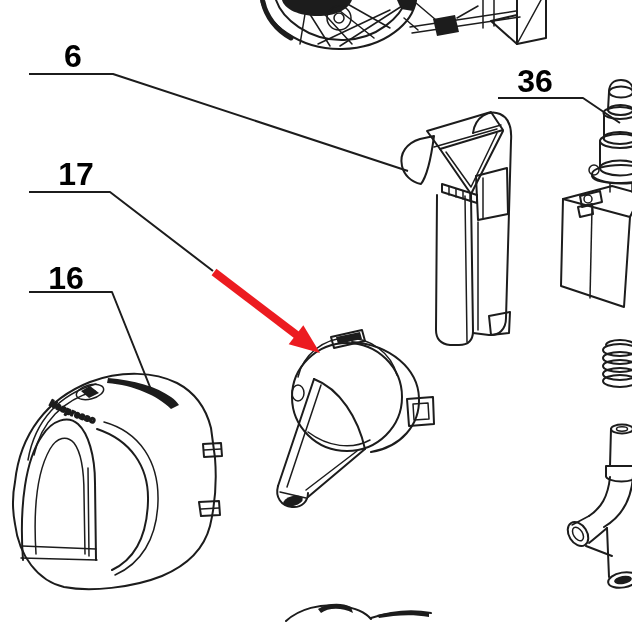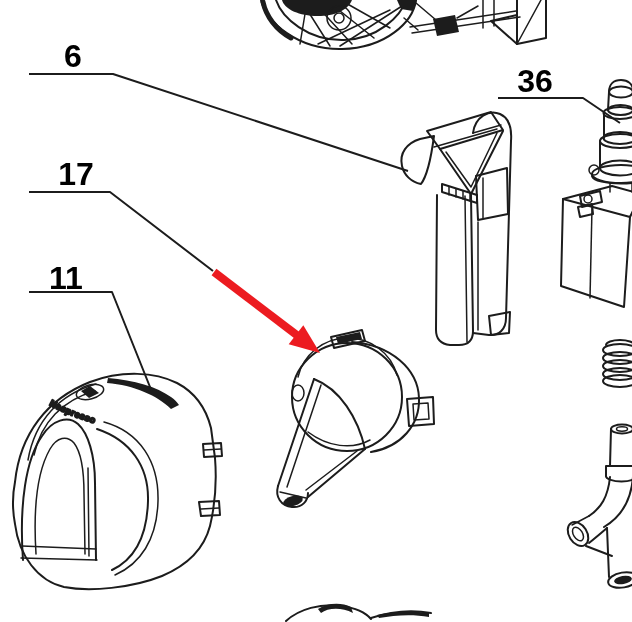--- a/index.html
+++ b/index.html
@@ -183,16 +183,16 @@
     <path class="leader" d="M498,98 L583,98 L620,123"></path>
 
     <g>
       <path class="arrow-line" d="M214,272 L298,336"></path>
       <polygon class="arrow-head" points="320,353 288.7,344.2 303.3,325.2"></polygon>
     </g>
   </svg>
 
   <div class="label" style="left:73px;  top:40px;">6</div>
   <div class="label" style="left:76px;  top:158px;">17</div>
-  <div class="label" style="left:66px;  top:262px;">11</div>
+  <div class="label" style="left:66px;  top:262px;">16</div>
   <div class="label" style="left:535px; top:65px;">36</div>
 
 </div>
 
 </body></html>

